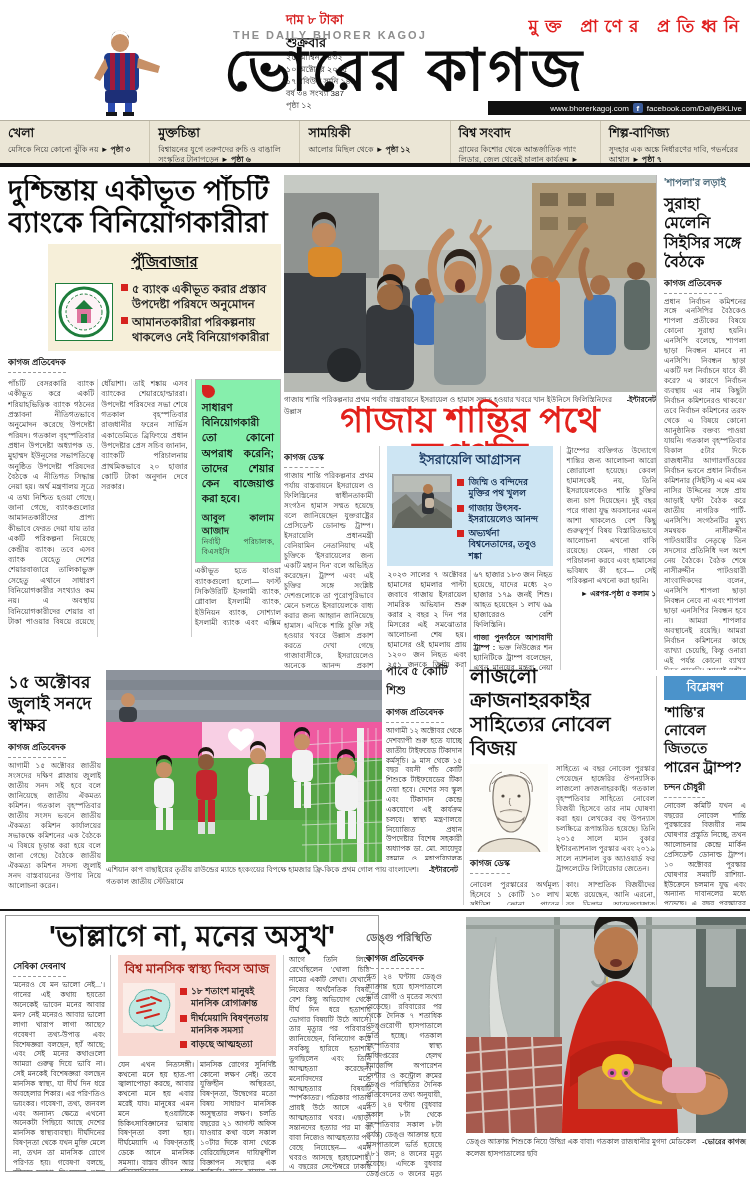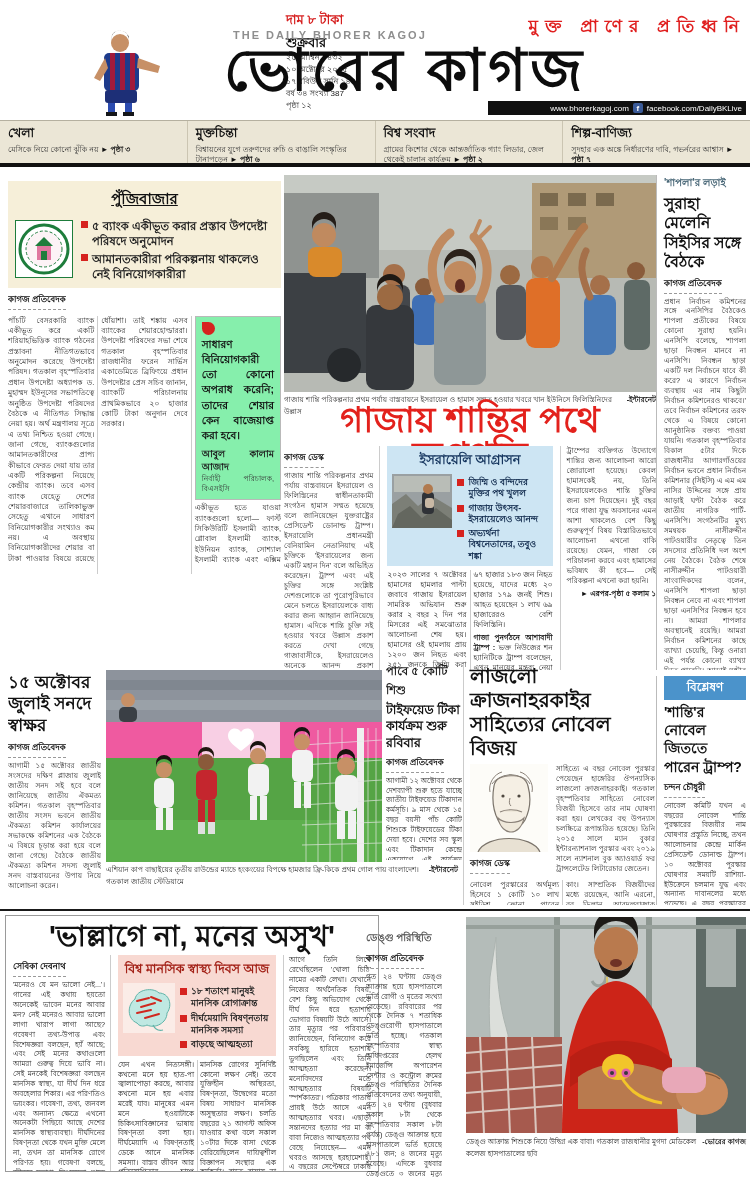--- a/index.html
+++ b/index.html
@@ -25,21 +25,21 @@
   
   .byline{font-size:8.5px;font-weight:800;color:#111;border-bottom:1px dashed #999;padding-bottom:2px;margin:3px 0 3px;display:inline-block;}
   .bodytext{font-size:7.5px;line-height:1.38;text-align:justify;color:#1c1c1c;}
   .jump{display:block;text-align:right;font-size:7.4px;font-weight:800;color:#111;margin-top:2px;}
   .kicker{font-size:10px;font-weight:700;color:#4a6878;}
   .bullet{display:flex;gap:4px;margin-top:3px;align-items:flex-start;}
   .sq{flex:0 0 auto;width:7px;height:7px;background:#d6231f;margin-top:2px;}
   
   .lead{left:8px;top:175px;width:273px;height:494px;overflow:hidden;}
   .lead h1{margin:0;font-size:28px;line-height:1.13;font-weight:900;color:#0b0b0b;}
-  .pbox{margin-top:6px;background:#f6efd9;padding:6px 7px;}
+  .pbox{margin-top:6px;background:#f6efd9;padding:6px 7px;margin-left:40px;}
   .pbox-title{text-align:center;font-size:15px;font-weight:800;text-decoration:underline;margin-bottom:4px;}
   .pbox-row{display:flex;gap:8px;align-items:center;}
   .pbox-bullets{flex:1;font-size:11.5px;font-weight:700;line-height:1.3;color:#222;}
   .lead-body{margin-top:3px;column-count:3;column-gap:7px;column-rule:1px solid #ccc;height:258px;overflow:hidden;}
   .lead-body p{margin:0 0 3px;}
   .quote{border:1px solid #b9b9b9;background:#86efac;padding:5px 6px;margin:3px 0;break-inside:avoid;}
   .qmark{width:13px;height:13px;background:#d6231f;border-radius:0 7px 7px 7px;margin-bottom:2px;}
   .qtext{font-size:10.5px;font-weight:800;line-height:1.45;color:#111;}
   .qname{font-size:9.5px;font-weight:800;margin-top:4px;}
   .qrole{font-size:7.5px;color:#333;}
@@ -143,32 +143,38 @@
       <div class="nav-sec">খেলা</div>
       <div class="nav-teaser"><span>মেসিকে নিয়ে কোনো ঝুঁকি নয়</span>
         <span class="nav-page">► পৃষ্ঠা ৩</span></div>
     </div>
     <div class="nav-item">
       <div class="nav-sec">মুক্তচিন্তা</div>
       <div class="nav-teaser"><span>বিশ্বায়নের যুগে তরুণদের রুচি ও বাঙালি সংস্কৃতির টানাপড়েন</span>
         <span class="nav-page">► পৃষ্ঠা ৬</span></div>
     </div>
     <div class="nav-item">
+      <div class="nav-sec">সাময়িকী</div>
+      <div class="nav-teaser"><span>আলোর মিছিল থেকে</span>
+        <span class="nav-page">► পৃষ্ঠা ১২</span></div>
+    </div>
+    <div class="nav-item">
       <div class="nav-sec">বিশ্ব সংবাদ</div>
       <div class="nav-teaser"><span>গ্রামের কিশোর থেকে আন্তর্জাতিক গ্যাং লিডার, জেল থেকেই চালান কার্যক্রম</span>
         <span class="nav-page">► পৃষ্ঠা ২</span></div>
     </div>
     <div class="nav-item">
       <div class="nav-sec">শিল্প-বাণিজ্য</div>
       <div class="nav-teaser"><span>সুদহার এক অঙ্কে নির্ধারণের দাবি, গভর্নরের আশ্বাস</span>
         <span class="nav-page">► পৃষ্ঠা ৭</span></div>
     </div>
   </div>
 
   <div class="abs lead">
+    <h1>দুশ্চিন্তায় একীভূত পাঁচটি ব্যাংকে বিনিয়োগকারীরা</h1>
     <div class="pbox">
       <div class="pbox-title">পুঁজিবাজার</div>
       <div class="pbox-row">
         <div>
           <svg width="58" height="58" viewBox="0 0 58 58">
             <rect width="58" height="58" fill="#ffffff" stroke="#1e7d3c" stroke-width="2"></rect>
             <circle cx="29" cy="29" r="24" fill="#fff" stroke="#1e7d3c" stroke-width="3"></circle>
             <circle cx="29" cy="29" r="18" fill="#fdf3f6" stroke="#1e7d3c" stroke-width="1" stroke-dasharray="3 2"></circle>
             <rect x="22" y="26" width="14" height="14" fill="#e077a0"></rect>
             <path d="M20 26 L29 17 L38 26 Z" fill="#1e7d3c"></path>
@@ -379,21 +385,20 @@
       </g>
     </svg>
   </div>
   <div class="abs fb-cap">
     <span style="flex:1;">এশিয়ান কাপ বাছাইয়ের তৃতীয় রাউন্ডের ম্যাচে হংকংয়ের বিপক্ষে হামজার ফ্রি-কিকে প্রথম গোল পায় বাংলাদেশ। গতকাল জাতীয় স্টেডিয়ামে</span>
     <span class="credit">-ইন্টারনেট</span>
   </div>
 
   <div class="abs typhoid">
     <div class="kk">পাবে ৫ কোটি শিশু</div>
-    <h2>টাইফয়েড টিকা কার্যক্রম শুরু রবিবার</h2>
     <span class="byline">কাগজ প্রতিবেদক</span>
     <div class="small-body" style="font-size:7.2px;">আগামী ১২ অক্টোবর থেকে দেশব্যাপী শুরু হতে যাচ্ছে জাতীয় টাইফয়েড টিকাদান কর্মসূচি। ৯ মাস থেকে ১৫ বছর বয়সী পাঁচ কোটি শিশুকে টাইফয়েডের টিকা দেয়া হবে। দেশের সব স্কুল এবং টিকাদান কেন্দ্রে একযোগে এই কার্যক্রম চলবে। স্বাস্থ্য মন্ত্রণালয়ে নিয়োজিত প্রধান উপদেষ্টার বিশেষ সহকারী অধ্যাপক ডা. মো. সায়েদুর রহমান ও মহাপরিচালক অধ্যাপক ডা. মো. আবু জাফরও বক্তব্য রাখেন। অধ্যাপক ডা. সায়েদুর বলেন, সরকার সম্পূর্ণ বিনামূল্যে এই টিকা দিচ্ছে। এ কাজে কেউ টিকা নিতে পারবে না। টিকা নেয়ার অভিযোগ</div>
   </div>
 
   <div class="abs nobel">
     <h2>লাজলো ক্রাজনাহরকাইর সাহিত্যের নোবেল বিজয়</h2>
     <div class="nobel-row">
       <div class="nobel-fig">
         <div>
           <svg width="78" height="88" viewBox="0 0 78 88">

